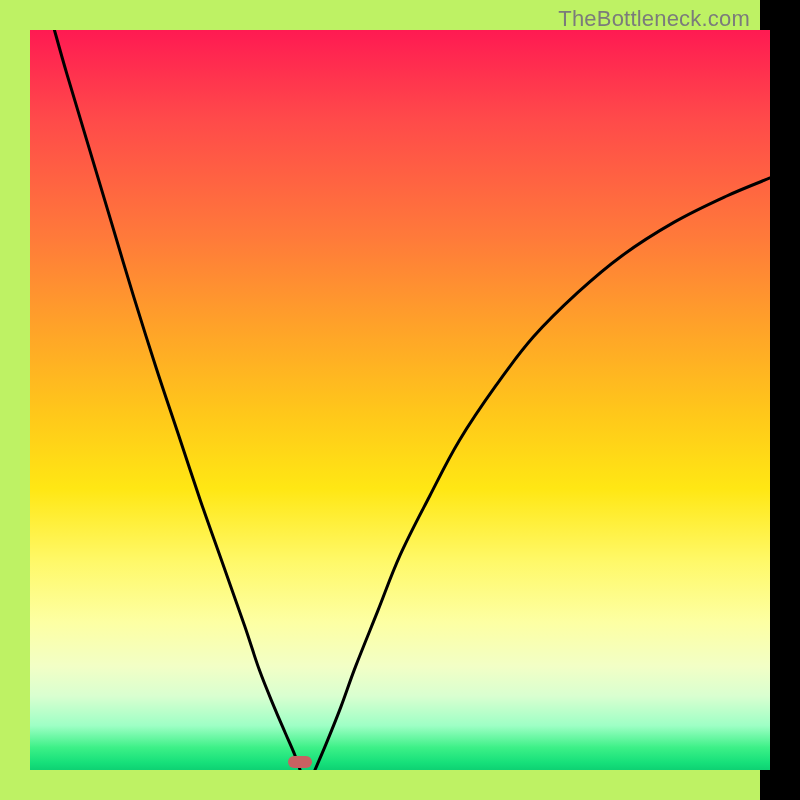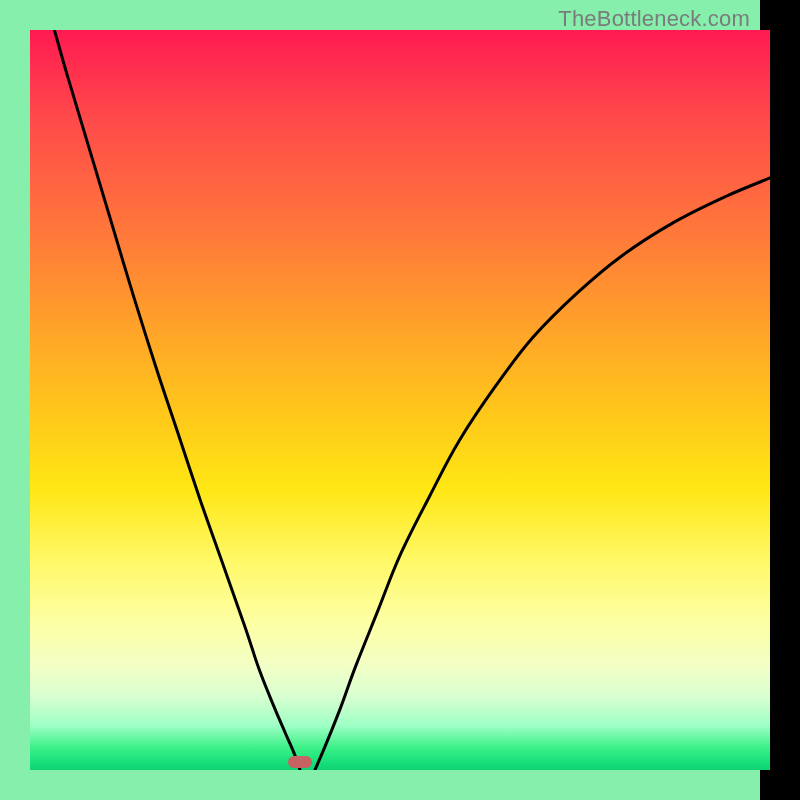--- a/index.html
+++ b/index.html
@@ -8,21 +8,21 @@
     width: 800px;
     height: 800px;
     overflow: hidden;
     background: #000;
     font-family: Arial, Helvetica, sans-serif;
   }
   .frame {
     position: relative;
     width: 760px;
     height: 800px;
-    background: #86efac;
+    background: #bef264;
   }
   .plot {
     position: absolute;
     left: 30px;
     top: 30px;
     width: 740px;
     height: 740px;
     background: linear-gradient(
       to bottom,
       #ff1a52 0%,

